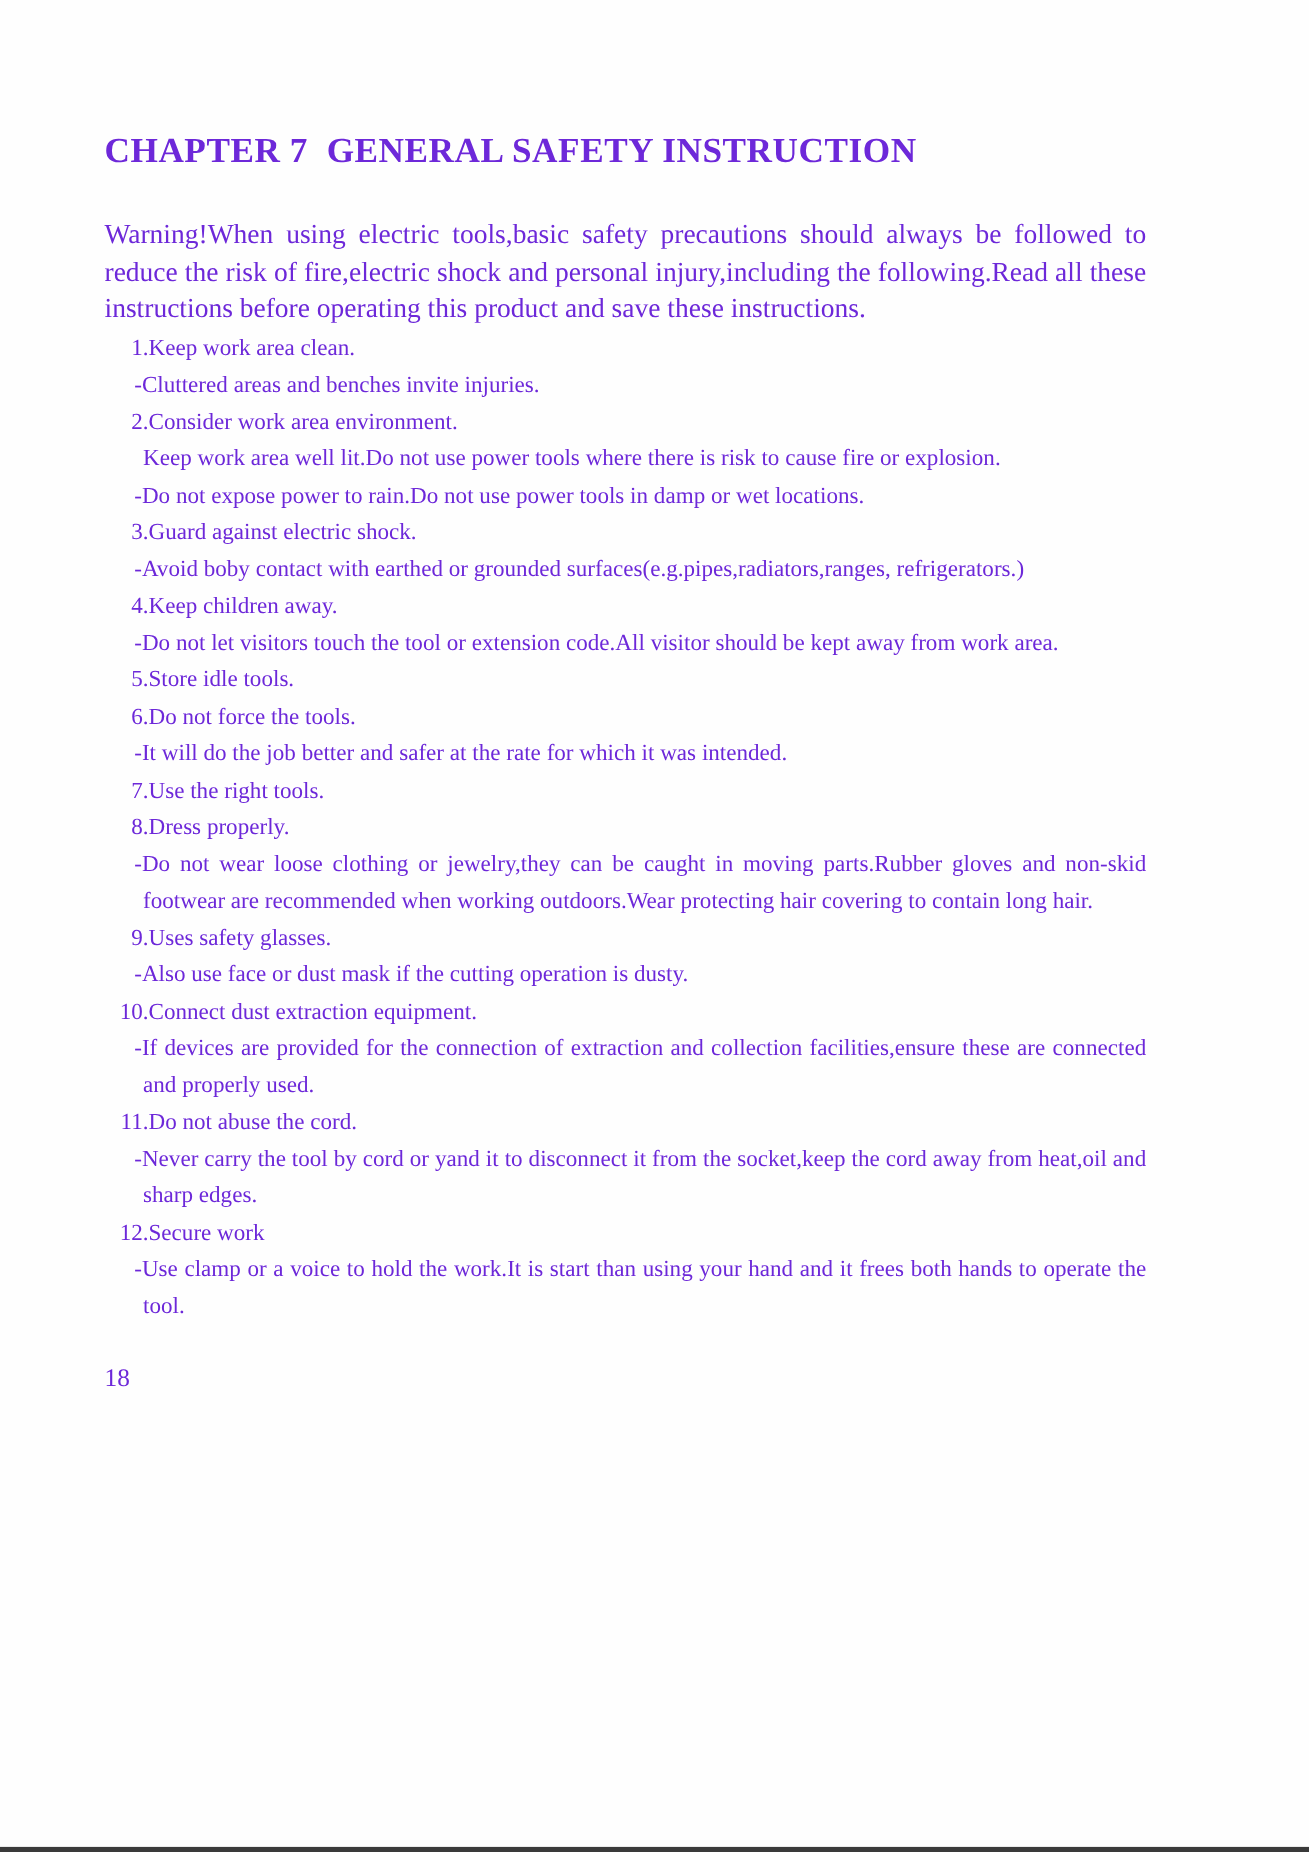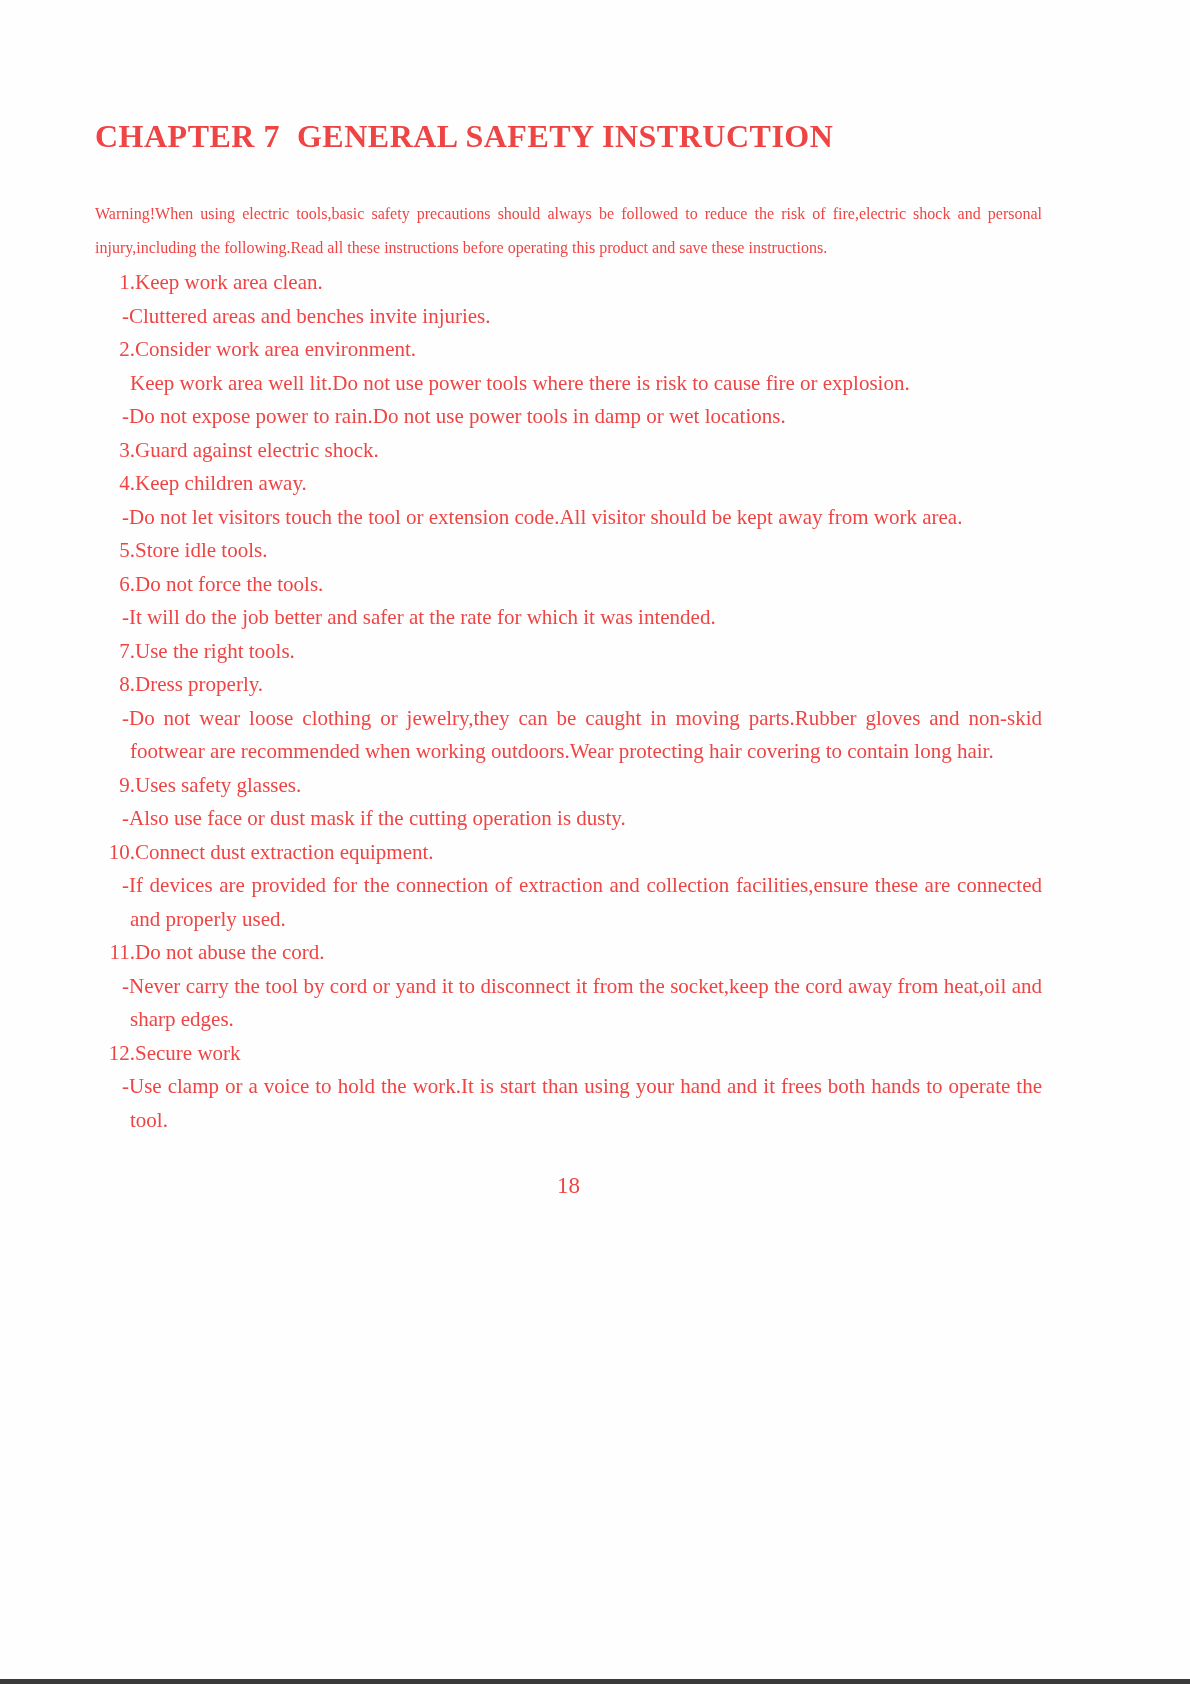--- a/index.html
+++ b/index.html
@@ -9,32 +9,32 @@
   }
   .page {
     position: relative;
     width: 1190px;
     height: 1684px;
     margin: 0 auto;
     background: #fefefe;
     box-sizing: border-box;
     padding: 118px 148px 0 95px;
     font-family: "Liberation Serif", "DejaVu Serif", serif;
-    color: #ef4444;
+    color: #6d28d9;
     overflow: hidden;
   }
   .title {
     font-size: 32px;
     font-weight: bold;
     letter-spacing: 0.5px;
     margin: 0 0 42px 0;
     white-space: pre;
   }
   .intro {
-    font-size: 16px;
+    font-size: 25px;
     line-height: 33.5px;
     text-align: justify;
     margin: 0 0 2px 0;
   }
   .list {
     font-size: 21px;
     line-height: 33.5px;
   }
   .item { margin: 0; }
   .item-heading {
@@ -49,21 +49,21 @@
   }
   .item-text { flex: 1 1 auto; }
   .detail {
     padding-left: 35px;
     text-align: justify;
   }
   .detail.dash {
     text-indent: -8px;
   }
   .page-number {
-    text-align: center;
+    text-align: left;
     font-size: 23px;
     margin-top: 36px;
   }
   .page-edge {
     position: absolute;
     left: 0;
     bottom: 0;
     width: 100%;
     height: 5px;
     background: #3a3a3a;
@@ -89,20 +89,21 @@
           <span class="item-text">Consider work area environment.</span>
         </div>
         <div class="detail">Keep work area well lit.Do not use power tools where there is risk to cause fire or explosion.</div>
         <div class="detail dash">-Do not expose power to rain.Do not use power tools in damp or wet locations.</div>
       </div>
       <div class="item">
         <div class="item-heading">
           <span class="item-number">3.</span>
           <span class="item-text">Guard against electric shock.</span>
         </div>
+        <div class="detail dash">-Avoid boby contact with earthed or grounded surfaces(e.g.pipes,radiators,ranges, refrigerators.)</div>
       </div>
       <div class="item">
         <div class="item-heading">
           <span class="item-number">4.</span>
           <span class="item-text">Keep children away.</span>
         </div>
         <div class="detail dash">-Do not let visitors touch the tool or extension code.All visitor should be kept away from work area.</div>
       </div>
       <div class="item">
         <div class="item-heading">

